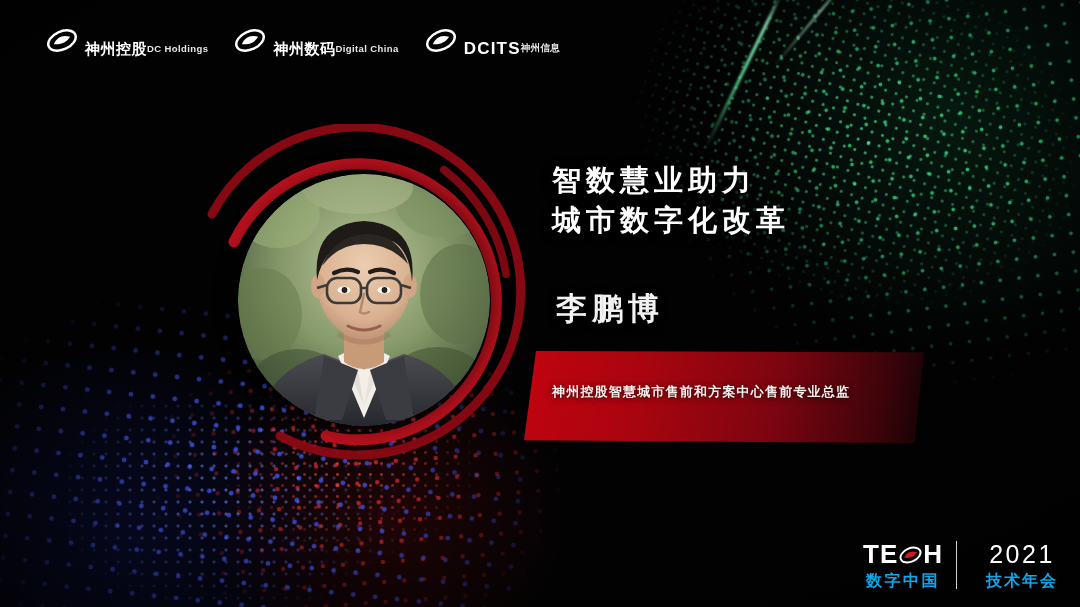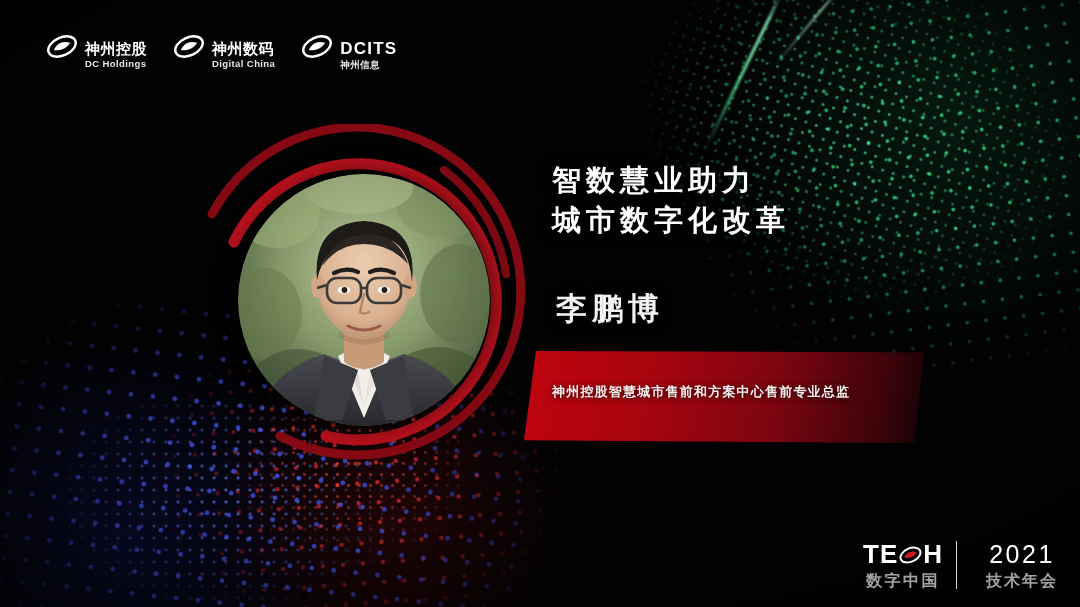--- a/index.html
+++ b/index.html
@@ -113,21 +113,21 @@
   }
 
   
   .logobar {
     position:absolute; left:46px; top:24px;
     display:flex; align-items:center; gap:26px;
     z-index:40;
   }
   .logo-unit { display:flex; align-items:center; gap:7px; }
   .mark { width:32px; height:27px; flex:none; }
-  .logo-txt { display:flex; flex-direction:column; line-height:1;margin-top:16px; }
+  .logo-txt { display:flex; line-height:1;margin-top:16px; }
   .logo-cn {
     color:#fff; font-size:15px; font-weight:700; letter-spacing:.5px;
     white-space:nowrap;
   }
   .logo-cn.big { font-size:17px; letter-spacing:1.2px; }
   .logo-en {
     color:#e8e8e8; font-size:9.5px; font-weight:700; letter-spacing:.4px;
     margin-top:3px; white-space:nowrap;
   }
 
@@ -196,21 +196,21 @@
     display:flex; align-items:center; gap:0px;
     color:#fff; font-size:26px; font-weight:800; letter-spacing:1px;
     font-family:"Liberation Sans", sans-serif;
   }
   .ev-tech .glyphbox { position:relative; width:25px; height:26px; }
   .ev-year {
     color:#fff; font-size:25px; font-weight:400; letter-spacing:2.5px;
     font-family:"Liberation Sans", sans-serif;
   }
   .ev-sub {
-    color:#a3a3a3; font-size:16px; font-weight:700; letter-spacing:2.5px;
+    color:#0ea5e9; font-size:16px; font-weight:700; letter-spacing:2.5px;
     margin-top:6px; white-space:nowrap;text-align:center;
   }
   .ev-sub.r { letter-spacing:2px; }
 </style>
 </head>
 <body>
 
 <div class="stage">
 
   <div class="glow glow-g"></div>

